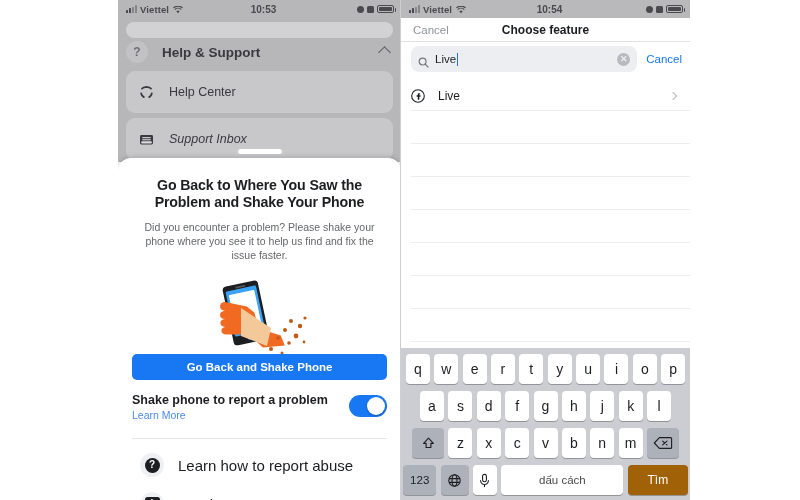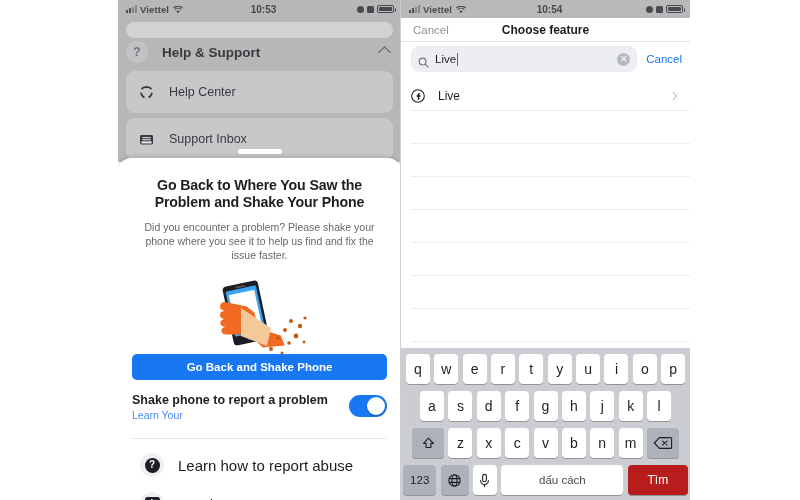--- a/index.html
+++ b/index.html
@@ -38,21 +38,21 @@
     display:flex; align-items:center; justify-content:center; color:#6f6f75;
     font-size:12px; font-weight:700; flex:0 0 auto; }
   .row-hs .lbl { margin-left:14px; font-size:13.5px; font-weight:700; color:#3a3a3e; }
   .chev-up { margin-left:auto; margin-right:4px; width:9px; height:9px;
     border-left:1.6px solid #5a5a5f; border-top:1.6px solid #5a5a5f;
     transform:rotate(45deg); }
   .card { position:absolute; left:8px; right:8px; height:42px; background:#c8c8cb;
     border-radius:9px; display:flex; align-items:center; padding:0 12px; }
   .card .lbl { margin-left:14px; font-size:12.5px; color:#3a3a3e; }
   .card-1 { top:71px; }
-  .card-2 { top:118px; }
+  .card-2 { top:118px;font-style:italic; }
   .glyph { width:17px; height:17px; flex:0 0 auto; }
 
   .sheet { position:absolute; left:0; right:0; top:158px; bottom:0; background:#fff;
     border-radius:13px 13px 0 0; box-shadow:0 -1px 5px rgba(0,0,0,.17); }
   .grabber { position:absolute; top:-9px; left:50%; transform:translateX(-50%);
     width:44px; height:5px; border-radius:3px; background:#fff; }
 
   .sheet-title { margin:19px 14px 0; text-align:center; font-size:14.2px; font-weight:700;
     color:#1c1e21; line-height:17px; letter-spacing:-.15px; }
   .sheet-sub { margin:9px 22px 0; text-align:center; font-size:10.5px; color:#65676b;
@@ -128,21 +128,21 @@
     display:flex; align-items:center; justify-content:center; font-size:14px; color:#1c1e21;
     font-weight:400; }
   .k-letter { width:24px; margin:0 2.2px; }
   .k-wide { background:#adb1ba; }
   .k-shift { width:32px; margin:0 2.2px; }
   .k-back { width:32px; margin:0 2.2px; }
   .k-num { width:33px; margin:0 2.2px; font-size:11.5px; }
   .k-globe { width:28px; margin:0 2.2px; }
   .k-mic { width:24px; margin:0 2.2px; background:#fff; }
   .k-space { flex:1; max-width:136px; margin:0 2.2px; font-size:11.5px; color:#4a4a4e; }
-  .k-go { width:60px; margin:0 2.2px; background:#b91c1c; color:#fff; font-size:12px; }
+  .k-go { width:60px; margin:0 2.2px; background:#a16207; color:#fff; font-size:12px; }
   .r3 { padding:0 8px; }
 </style>
 </head>
 <body>
 
 <div class="stage">
 
   <div class="left-phone">
 
     <div class="dim-layer">
@@ -238,21 +238,21 @@
         </g>
       </svg>
 
       <div class="cta">
         <span>Go Back and Shake Phone</span>
       </div>
 
       <div class="toggle-row">
         <div class="toggle-texts">
           <div class="toggle-title">Shake phone to report a problem</div>
-          <div class="toggle-link">Learn Your</div>
+          <div class="toggle-link">Learn More</div>
         </div>
         <div class="switch">
             <i></i>
           </div>
       </div>
 
       <div class="hr"></div>
 
       <div class="act-row act-1">
         <span class="act-ic">

